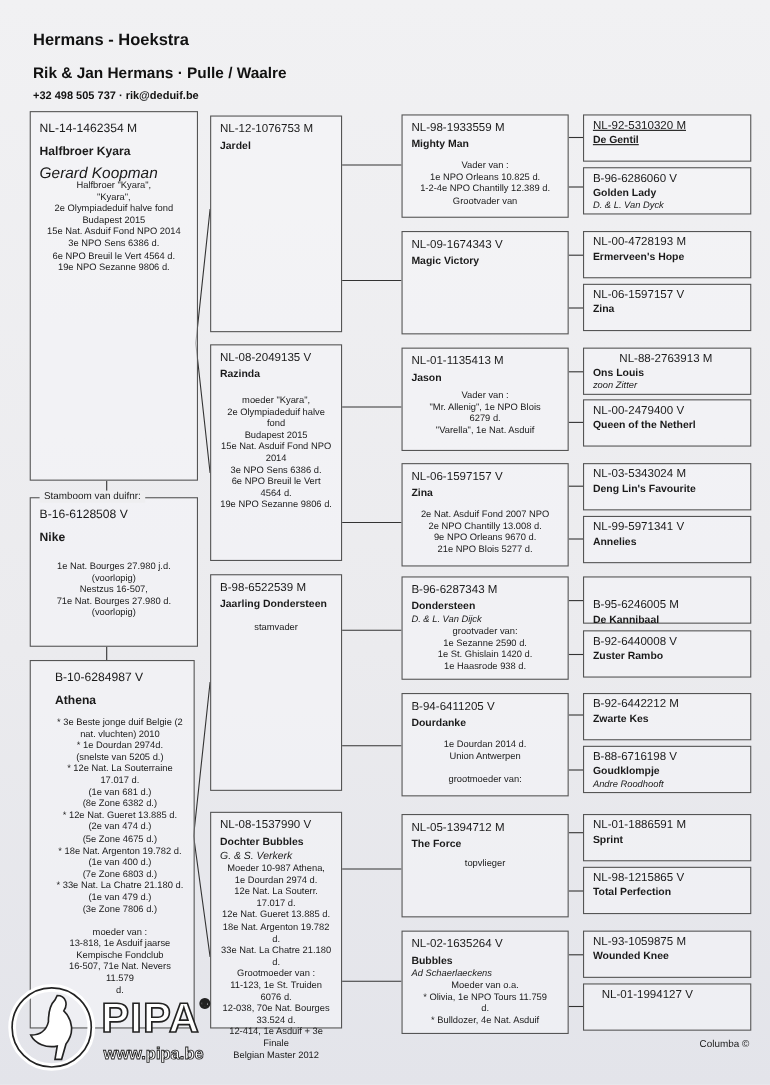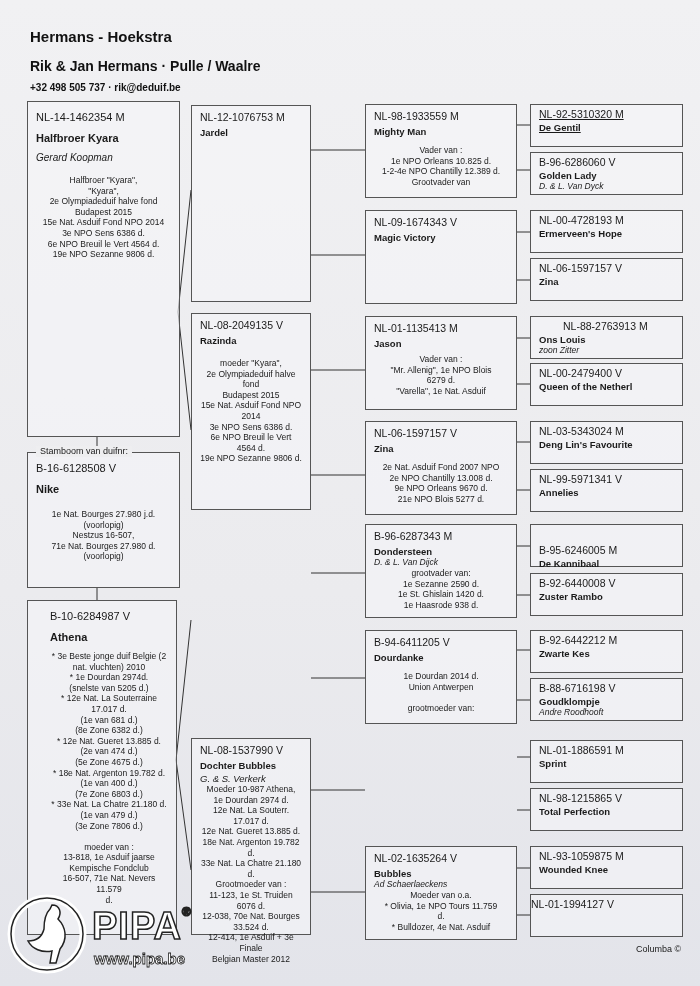--- a/index.html
+++ b/index.html
@@ -8,21 +8,21 @@
   .hdr{position:absolute;left:30px;font-weight:bold;color:#111;}
   .h1{top:28px;font-size:15px;}
   .h2{top:58px;font-size:14px;}
   .h3{top:82px;font-size:10px;}
   .box{position:absolute;border:1px solid #555;background:rgba(245,245,248,0.6);box-sizing:border-box;padding:6px 8px;font-size:8.5px;line-height:11px;}
   .ring{font-size:10.5px;margin-bottom:4px;}
   .nm{font-weight:bold;font-size:9.5px;margin-bottom:2px;}
   .big .ring{font-size:11px;margin:4px 0 10px 0;}
   .big .nm{font-size:11px;margin-bottom:8px;}
   .breeder{font-style:italic;font-size:8.5px;}
-  .big .breeder{font-size:10px;margin-bottom:12px;}
+  .big .breeder{font-size:14px;margin-bottom:0;}
   .info{white-space:pre-line;font-size:8.5px;line-height:10.6px;text-align:center;}
   .legend{position:absolute;left:8px;top:-7px;background:#eeeef0;padding:0 4px;font-size:9px;}
   svg.lines{position:absolute;left:0;top:0;}
   .logo{position:absolute;left:6px;top:893px;}
   .pipa{position:absolute;left:92px;top:905px;font-size:38px;font-weight:bold;color:#fff;-webkit-text-stroke:1.5px #222;letter-spacing:1px;}
   .pipa sup{font-size:12px;vertical-align:top;}
   .pipaurl{position:absolute;left:94px;top:950px;font-size:15px;font-weight:bold;color:#fff;-webkit-text-stroke:0.8px #222;}
   .copy{position:absolute;left:636px;top:944px;font-size:9px;}
 </style>
 </head>
@@ -133,20 +133,25 @@
     <div class="ring">NL-08-2049135 V</div>
     <div class="nm" style="margin-bottom:12px">Razinda</div>
     <div class="info">moeder "Kyara",
 2e Olympiadeduif halve fond
 Budapest 2015
 15e Nat. Asduif Fond NPO 2014
 3e NPO Sens 6386 d.
 6e NPO Breuil le Vert 4564 d.
 19e NPO Sezanne 9806 d.</div>
   </div>
+  <div class="box" style="left:191px;top:522px;width:120px;height:197px;">
+    <div class="ring">B-98-6522539 M</div>
+    <div class="nm" style="margin-bottom:10px">Jaarling Dondersteen</div>
+    <div class="info">stamvader</div>
+  </div>
   <div class="box" style="left:191px;top:738px;width:120px;height:197px;">
     <div class="ring">NL-08-1537990 V</div>
     <div class="nm">Dochter Bubbles</div>
     <div class="breeder" style="font-size:9.5px">G. &amp; S. Verkerk</div>
     <div class="info">Moeder 10-987 Athena,
 1e Dourdan 2974 d.
 12e Nat. La Souterr. 17.017 d.
 12e Nat. Gueret 13.885 d.
 18e Nat. Argenton 19.782 d.
 33e Nat. La Chatre  21.180 d.
@@ -196,20 +201,25 @@
 1e Haasrode 938 d.</div>
   </div>
   <div class="box" style="left:365px;top:630px;width:152px;height:94px;">
     <div class="ring">B-94-6411205 V</div>
     <div class="nm">Dourdanke</div>
     <div class="info" style="margin-top:8px">1e Dourdan 2014 d.
 Union Antwerpen
 
 grootmoeder van:</div>
   </div>
+  <div class="box" style="left:365px;top:740px;width:152px;height:94px;">
+    <div class="ring">NL-05-1394712 M</div>
+    <div class="nm">The Force</div>
+    <div class="info" style="margin-top:6px">topvlieger</div>
+  </div>
   <div class="box" style="left:365px;top:846px;width:152px;height:94px;">
     <div class="ring">NL-02-1635264 V</div>
     <div class="nm" style="margin-bottom:0">Bubbles</div>
     <div class="breeder">Ad Schaerlaeckens</div>
     <div class="info">Moeder van o.a.
 * Olivia, 1e NPO Tours 11.759
 d.
 * Bulldozer, 4e Nat. Asduif</div>
   </div>
 
@@ -282,21 +292,21 @@
       <div class="box" style="left: 530px; top: 788px; width: 153px; height: 43px; padding: 4px 8px;">
         <div class="ring" style="margin-bottom: 2px;">NL-98-1215865 V</div>
         <div class="nm" style="margin-bottom: 0px;">Total Perfection</div>
         <div class="breeder"></div>
       </div>
       <div class="box" style="left: 530px; top: 846px; width: 153px; height: 43px; padding: 4px 8px;">
         <div class="ring" style="margin-bottom: 2px;">NL-93-1059875 M</div>
         <div class="nm" style="margin-bottom: 0px;">Wounded Knee</div>
         <div class="breeder"></div>
       </div>
-      <div class="box" style="left: 530px; top: 894px; width: 153px; height: 43px; padding: 4px 0;">
+      <div class="box" style="left: 530px; top: 894px; width: 153px; height: 43px; padding: 4px 16px;">
         <div class="ring" style="margin-bottom: 2px;">NL-01-1994127 V</div>
         <div class="nm" style="margin-bottom: 0px;"></div>
         <div class="breeder"></div>
       </div>
     </div>
 
   <svg class="logo" width="82" height="82" viewBox="0 0 82 82">
     <circle cx="41" cy="41" r="36" fill="none" stroke="#fff" stroke-width="7"></circle>
     <circle cx="41" cy="41" r="36" fill="none" stroke="#222" stroke-width="1.5"></circle>
     <path d="M46 12 C54 12 56 20 52 26 C60 34 62 46 54 56 L50 70 L44 70 L46 58 C36 60 26 56 22 48 C30 48 36 44 38 36 C38 28 40 20 44 16 Z" fill="#fff" stroke="#222" stroke-width="1.5"></path>

